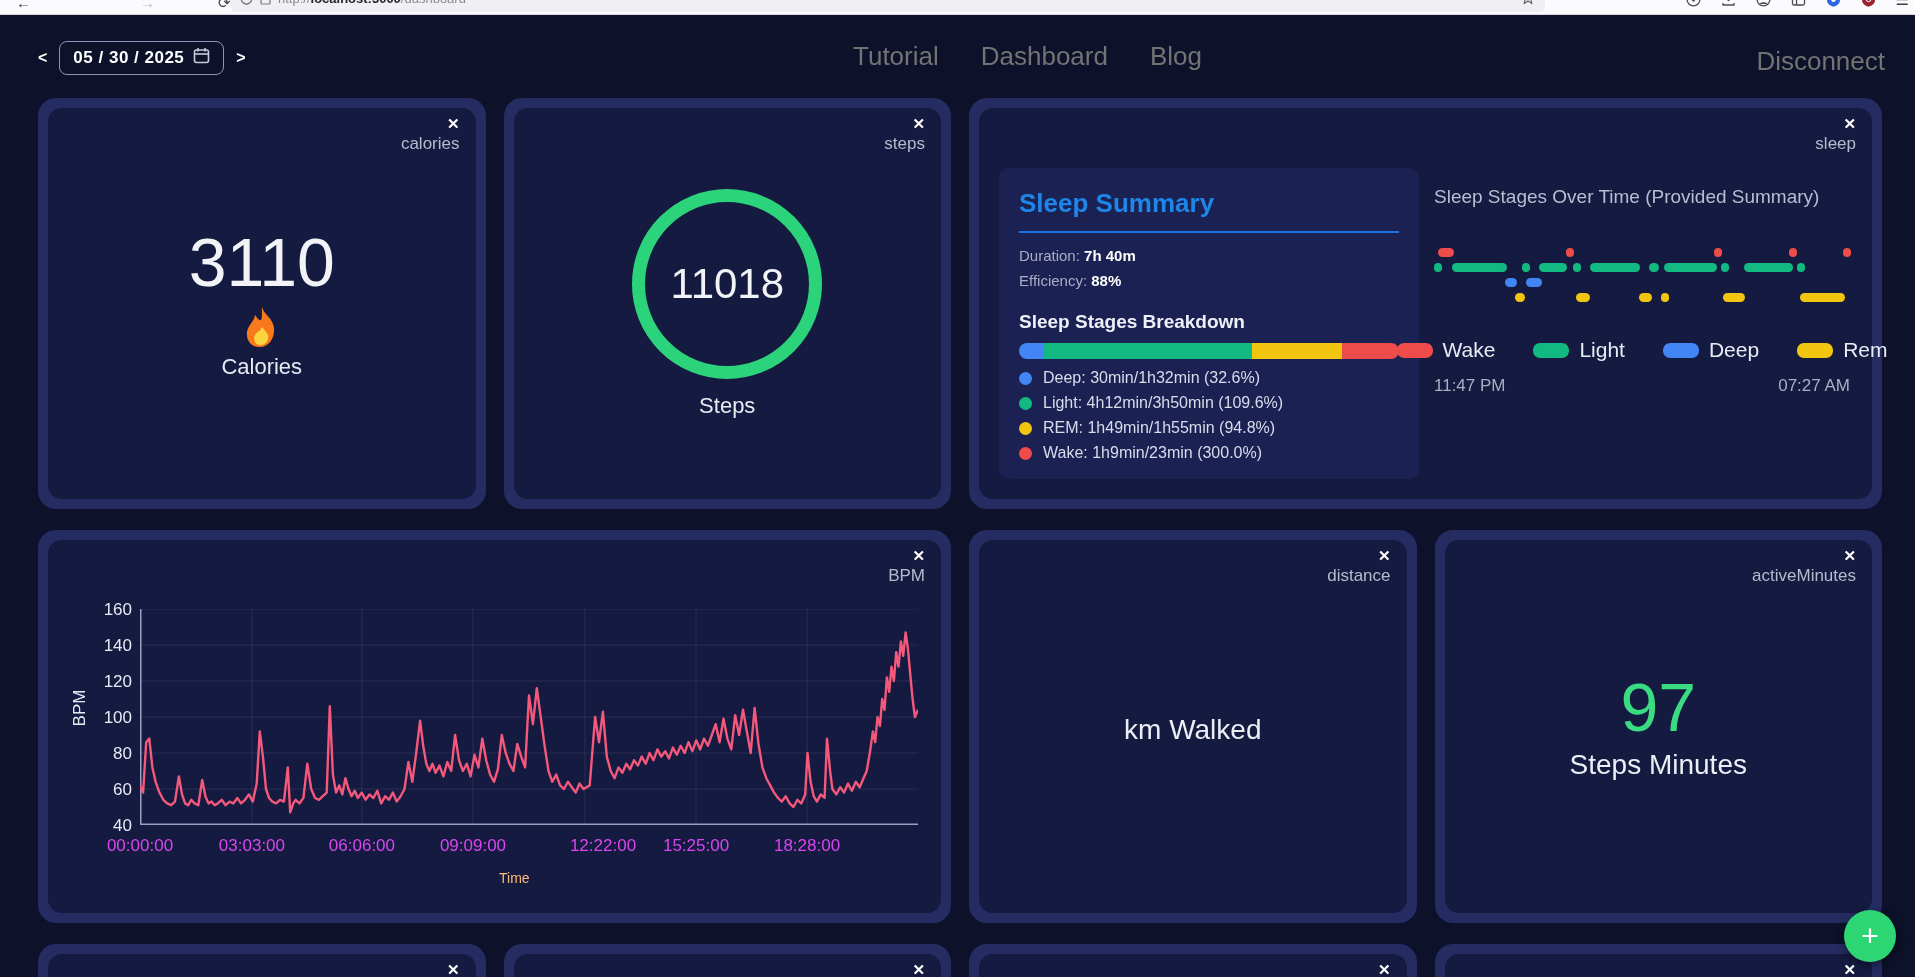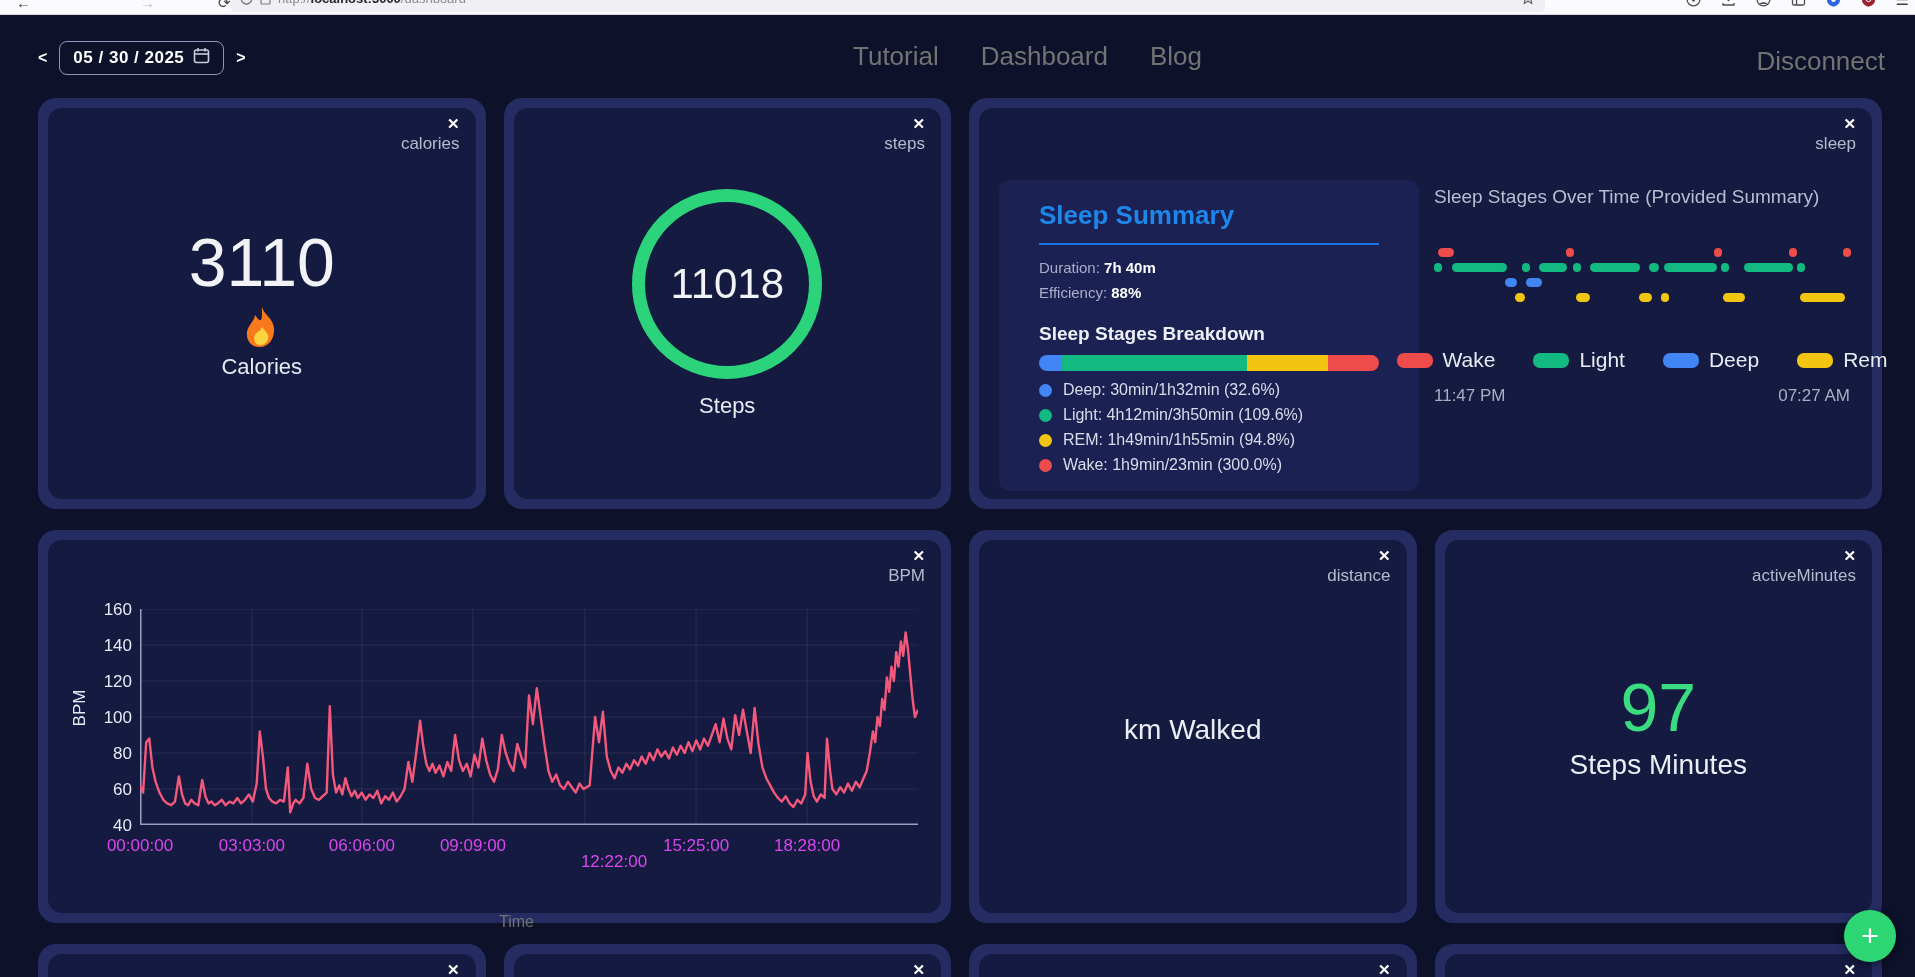--- a/index.html
+++ b/index.html
@@ -36,47 +36,47 @@
   .center-stack { position:absolute; inset:0; display:flex; flex-direction:column; align-items:center; justify-content:center; }
   .big-num { color:#f2f3f7; font-size:68px; line-height:1.05; }
   .small-label { color:#e8eaf3; font-size:22px; }
   .med-label { color:#eceef6; font-size:28px; margin-top:6px; }
   .green { color:#3bdc81; }
 
   .steps-ring { width:190px; height:190px; border:13px solid #2bd47b; border-radius:50%; display:flex; align-items:center; justify-content:center; }
   .steps-num { color:#f2f3f7; font-size:42px; }
 
   
-  .sleep-panel { position:absolute; left:20px; top:72px; width:420px; height:311px; background:#1b2152; border-radius:10px; padding:20px 40px; }
+  .sleep-panel { position:absolute; left:20px; top:60px; width:420px; height:311px; background:#1b2152; border-radius:10px; padding:20px 20px; }
   .sleep-title { color:#1e86e8; font-size:26px; font-weight:700; padding-bottom:12px; border-bottom:2px solid #1a73e8; }
   .sleep-line { font-size:15px; color:#a9aec8; margin-top:14px; }
   .sleep-line b { color:#fff; font-weight:700; }
   .breakdown-title { color:#eef0f8; font-size:19px; font-weight:700; margin-top:22px; }
   .stack-bar { display:flex; height:16px; border-radius:8px; overflow:hidden; margin-top:10px; }
   .bd-legend { margin-top:10px; }
   .bd-row { display:flex; align-items:center; gap:11px; margin-top:7px; }
   .bd-dot { width:13px; height:13px; border-radius:50%; flex:0 0 13px; }
   .bd-text { color:#d9dcea; font-size:16px; }
 
   .hypno { position:absolute; left:455px; right:22px; top:78px; bottom:8px; }
   .hypno-title { color:#b9bdd2; font-size:19px; }
   .hypno-rows { position:relative; margin-top:40px; height:58px; }
   .hypno-seg { position:absolute; height:9px; border-radius:5px; }
-  .hypno-legend { display:flex; justify-content:center; gap:38px; margin-top:42px; align-items:center; }
+  .hypno-legend { display:flex; justify-content:center; gap:38px; margin-top:32px; align-items:center; }
   .hl-item { display:flex; align-items:center; gap:10px; }
   .hl-pill { width:36px; height:15px; border-radius:7px; }
   .hl-label { color:#e9ebf4; font-size:21px; }
   .hypno-times { display:flex; justify-content:space-between; margin-top:14px; color:#a9aec2; font-size:17px; }
 
   
   .bpm-plot { position:absolute; left:92px; top:69px; }
   .bpm-ylab { position:absolute; width:44px; text-align:right; color:#e8eaf2; font-size:17px; }
   .bpm-xlab { position:absolute; width:90px; text-align:center; color:#d946ef; font-size:17px; top:296px; }
   .bpm-axis-title { position:absolute; left:14px; top:158px; color:#e8eaf2; font-size:17px; transform:rotate(-90deg); }
-  .bpm-time { position:absolute; left:451px; top:330px; color:#737373; font-size:16px;margin-top:43px; }
+  .bpm-time { position:absolute; left:451px; top:330px; color:#fdba74; font-size:14px; }
 
   
   .fab { position:absolute; left:1844px; top:910px; width:52px; height:52px; background:#2ed573; border-radius:50%; color:#fff; font-size:30px; font-weight:400; display:flex; align-items:center; justify-content:center; z-index:50; box-shadow:0 3px 10px rgba(0,0,0,.45); cursor:pointer; }
 </style>
 </head>
 <body>
 
 <div class="chrome">
   <span class="bicon" style="left:16px">←</span>
   <span class="bicon" style="left:140px;color:#bdbdc2">→</span>
@@ -327,21 +327,21 @@
           <div class="bpm-ylab" style="left: 40px; top: 168px;">100</div>
           <div class="bpm-ylab" style="left: 40px; top: 204px;">80</div>
           <div class="bpm-ylab" style="left: 40px; top: 240px;">60</div>
           <div class="bpm-ylab" style="left: 40px; top: 276px;">40</div>
         </div>
       <div id="bpm-xlabels">
           <div class="bpm-xlab" style="left: 47px;">00:00:00</div>
           <div class="bpm-xlab" style="left: 158.954px;">03:03:00</div>
           <div class="bpm-xlab" style="left: 268.963px;">06:06:00</div>
           <div class="bpm-xlab" style="left: 379.984px;">09:09:00</div>
-          <div class="bpm-xlab" style="left: 521px; margin-top: 16px;">12:22:00</div>
+          <div class="bpm-xlab" style="left: 510px;">12:22:00</div>
           <div class="bpm-xlab" style="left: 603.037px;">15:25:00</div>
           <div class="bpm-xlab" style="left: 714.057px;">18:28:00</div>
         </div>
       <div class="bpm-time">Time</div>
     </div>
   </div>
 
   <div class="wrap">
     <div class="card">
       <div class="card-tr">

